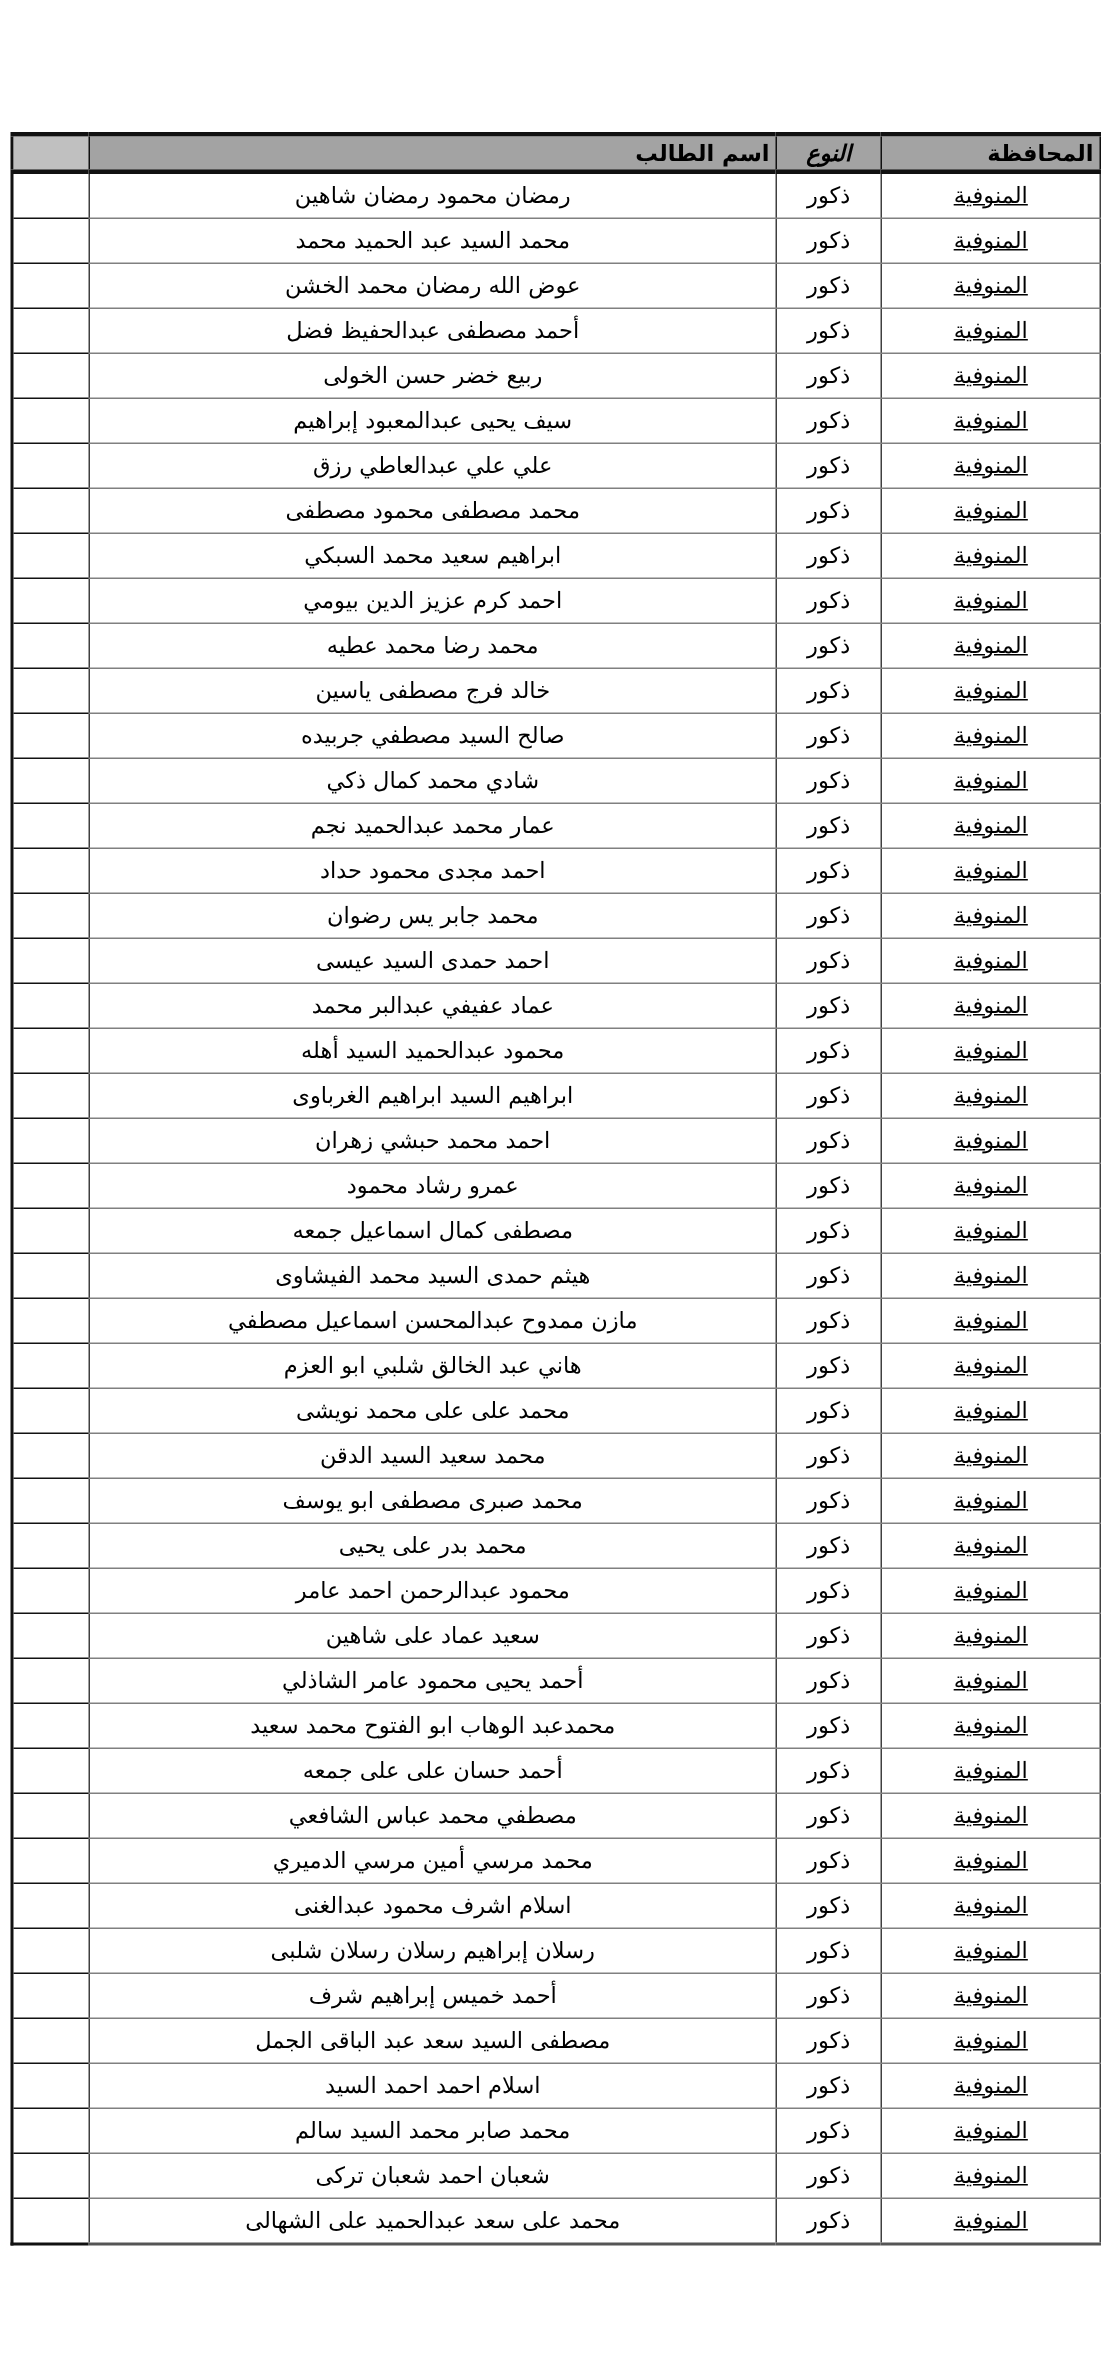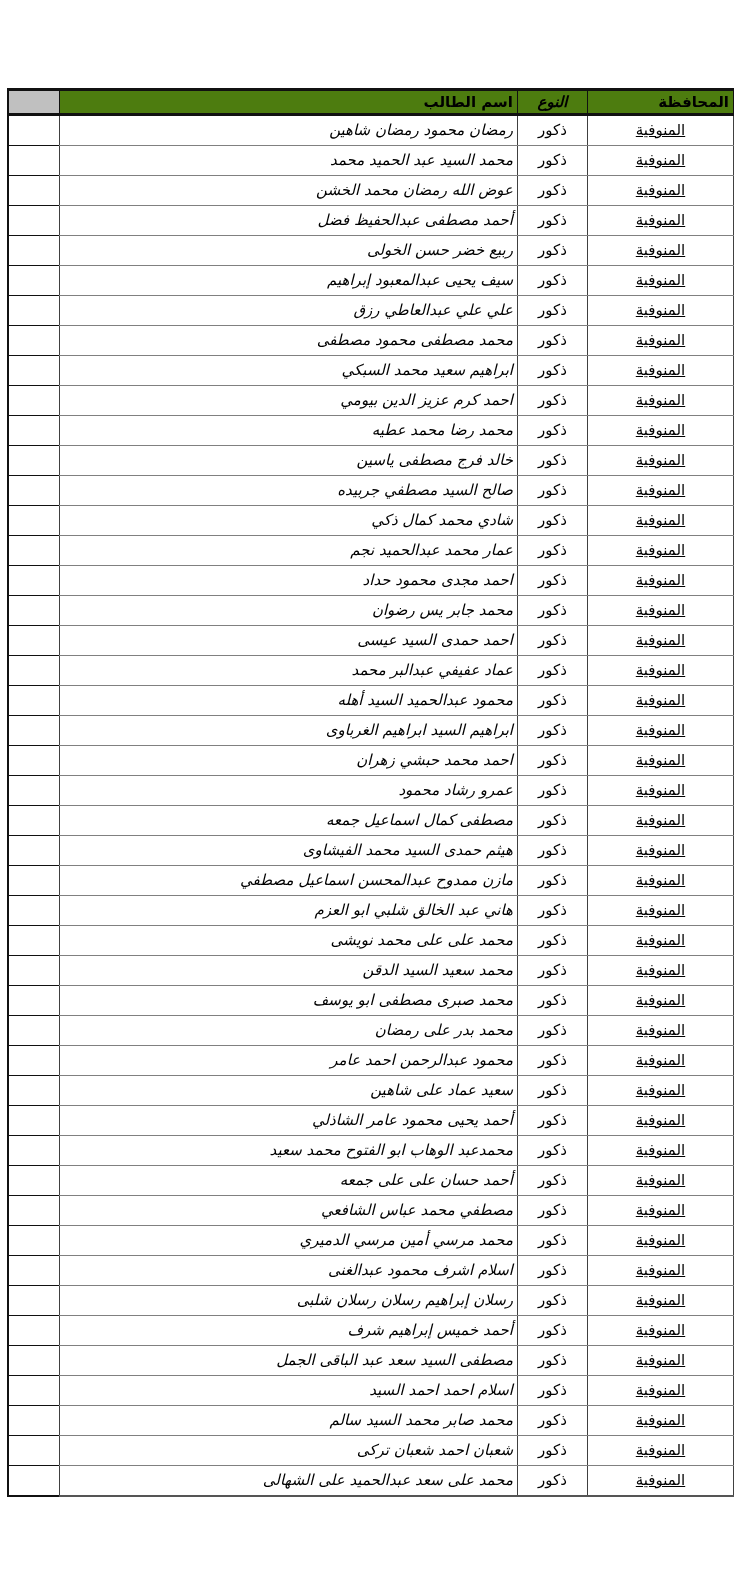--- a/index.html
+++ b/index.html
@@ -36,21 +36,21 @@
     width: 726px;
     direction: rtl;
   }
 
   table.grid col.c-serial  { width: 52px;  }
   table.grid col.c-name    { width: 458px; }
   table.grid col.c-type    { width: 70px;  }
   table.grid col.c-gov     { width: 146px; }
 
   thead th {
-    background: #4d7c0f;
+    background: #a3a3a3;
     border-top: 3px solid #111111;
     border-bottom: 3px solid #111111;
     border-left: 1px solid #111111;
     border-right: 1px solid #111111;
     height: 22px;
     padding: 0 4px;
     font-size: 15px;
     font-weight: bold;
     color: #000000;
     line-height: 20px;
@@ -80,21 +80,21 @@
     white-space: nowrap;
     overflow: hidden;
   }
 
   tbody td.t-serial {
     border-left: 2px solid #111111;
     border-top: 1px solid #111111;
     border-bottom: 1px solid #111111;
   }
   tbody td.t-name {
-    font-style: italic;
+    text-align: center;
   }
   tbody td.t-type {
     text-align: center;
   }
   tbody td.t-gov {
     text-align: center;
     text-decoration: underline;
   }
 
   tbody tr:last-child td {
@@ -301,21 +301,21 @@
           </tr>
           <tr>
             <td class="t-gov">المنوفية</td>
             <td class="t-type">ذكور</td>
             <td class="t-name">محمد صبرى مصطفى ابو يوسف</td>
             <td class="t-serial"></td>
           </tr>
           <tr>
             <td class="t-gov">المنوفية</td>
             <td class="t-type">ذكور</td>
-            <td class="t-name">محمد بدر على رمضان</td>
+            <td class="t-name">محمد بدر على يحيى</td>
             <td class="t-serial"></td>
           </tr>
           <tr>
             <td class="t-gov">المنوفية</td>
             <td class="t-type">ذكور</td>
             <td class="t-name">محمود عبدالرحمن احمد عامر</td>
             <td class="t-serial"></td>
           </tr>
           <tr>
             <td class="t-gov">المنوفية</td>

